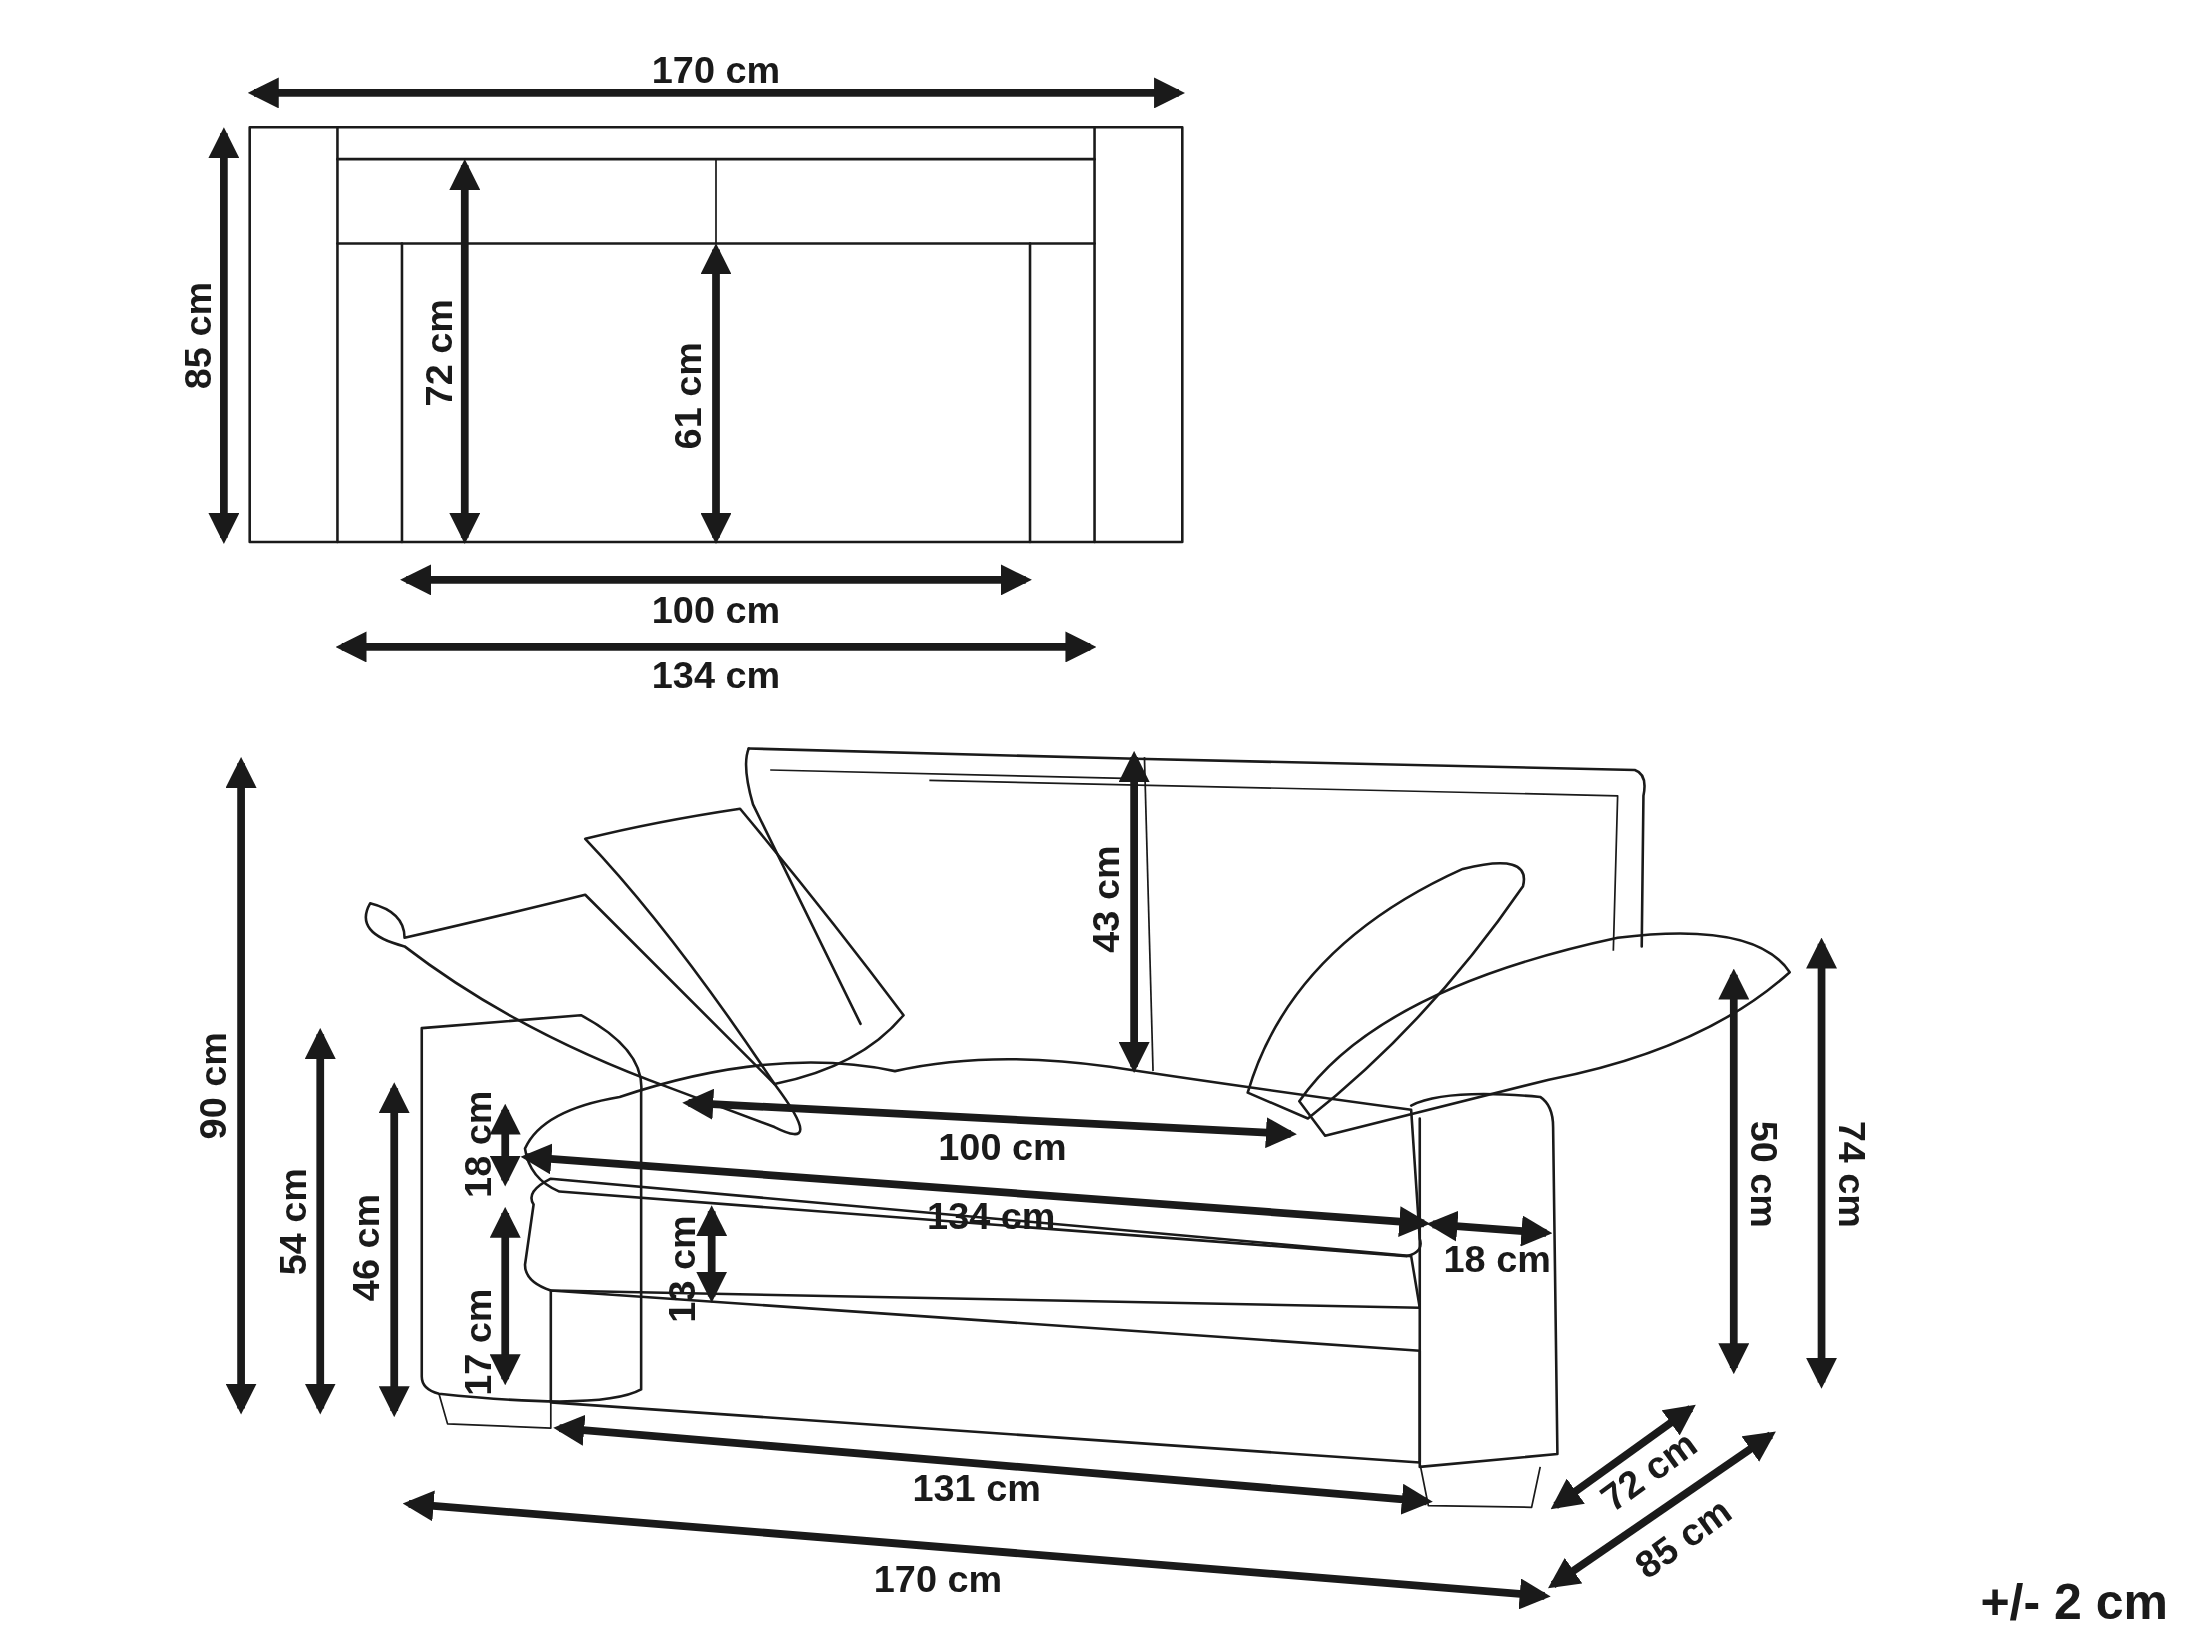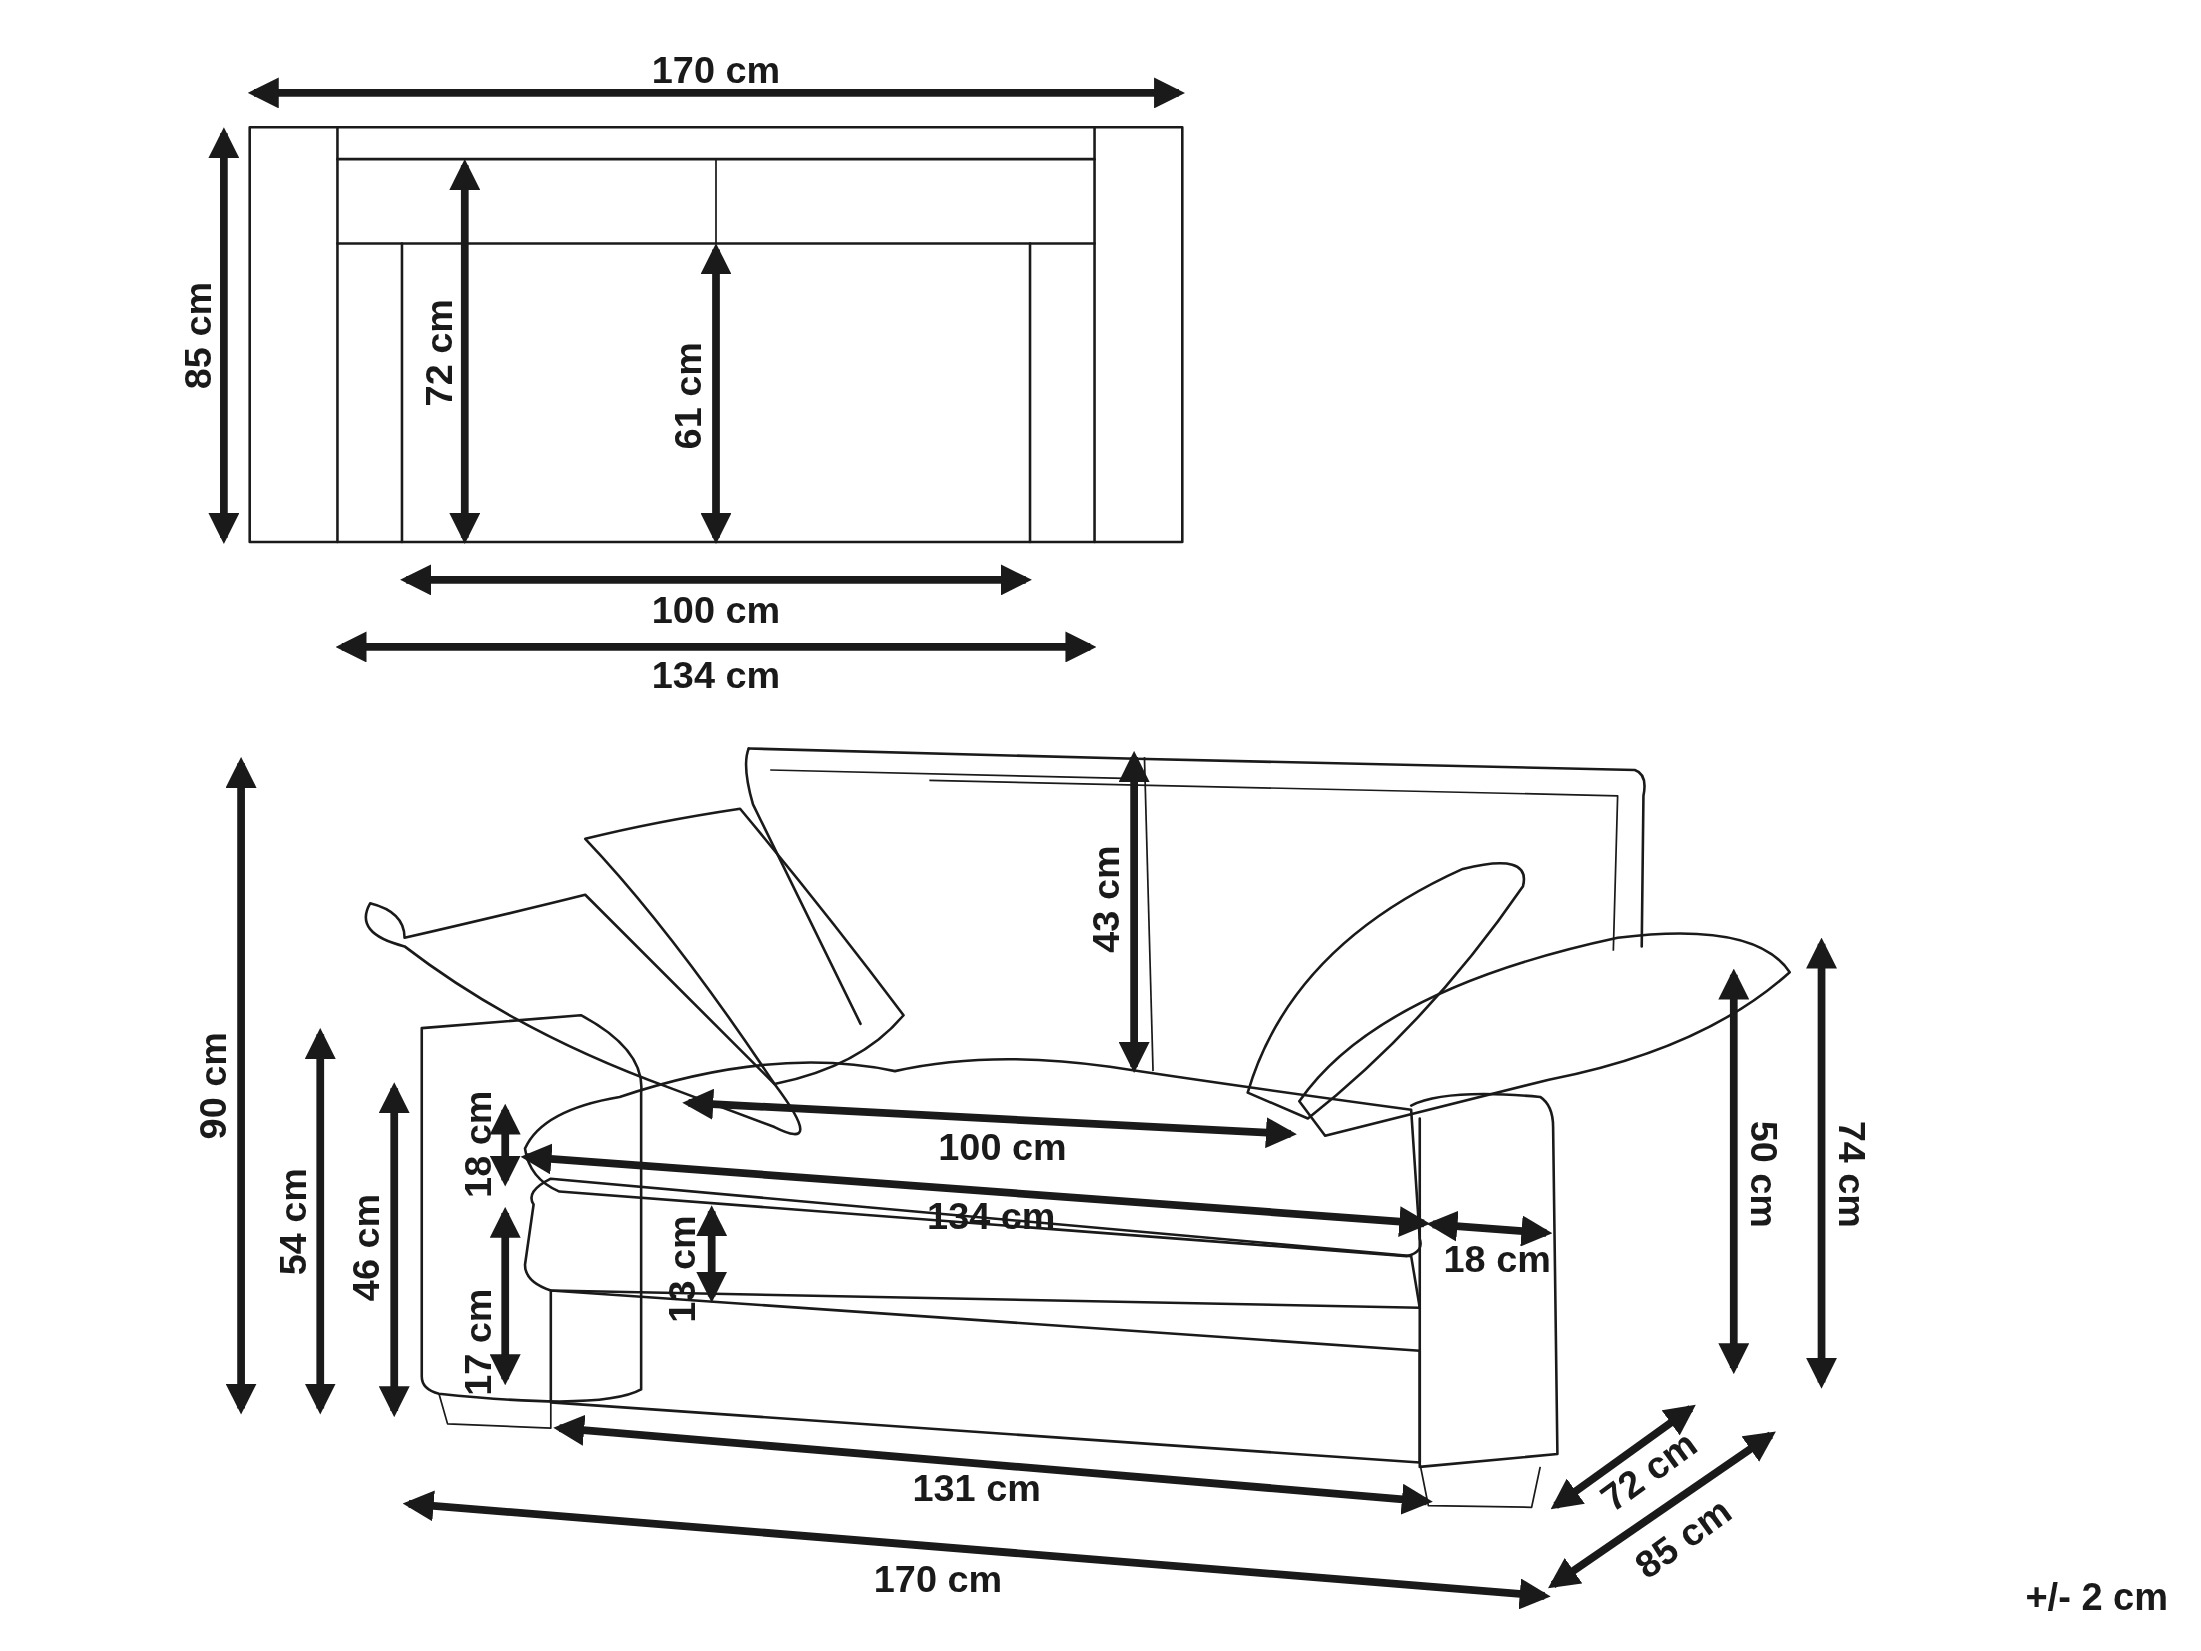--- a/index.html
+++ b/index.html
@@ -3,21 +3,21 @@
 <meta charset="utf-8">
 <style>
   html, body { margin:0; padding:0; background:#ffffff; }
   body { width:2202px; height:1651px; position:relative; overflow:hidden;
          font-family:"Liberation Sans", "DejaVu Sans", sans-serif; }
   svg { position:absolute; left:0; top:0; }
   .lbl { font-family:"Liberation Sans", "DejaVu Sans", sans-serif; font-weight:bold; font-size:44px; fill:#1a1a1a; }
   .outline { fill:none; stroke:#1a1a1a; stroke-width:3; stroke-linejoin:round; stroke-linecap:round; }
   .thin { fill:none; stroke:#1a1a1a; stroke-width:2; stroke-linejoin:round; }
   .dim { stroke:#1a1a1a; stroke-width:9; fill:none; }
-  .tol { position:absolute; right:34px; bottom:32px; font-weight:bold; font-size:38px; color:#1a1a1a; }
+  .tol { position:absolute; right:34px; bottom:20px; font-weight:bold; font-size:50px; color:#1a1a1a; }
 </style>
 </head>
 <body>
 
 <svg width="2202" height="1651" viewBox="0 0 2559 1919">
   <defs>
     <marker id="ah" viewBox="0 0 10 10" refX="8" refY="5" markerWidth="4" markerHeight="4" orient="auto-start-reverse">
       <path d="M0,0 L10,5 L0,10 z" fill="#1a1a1a"></path>
     </marker>
   </defs>

